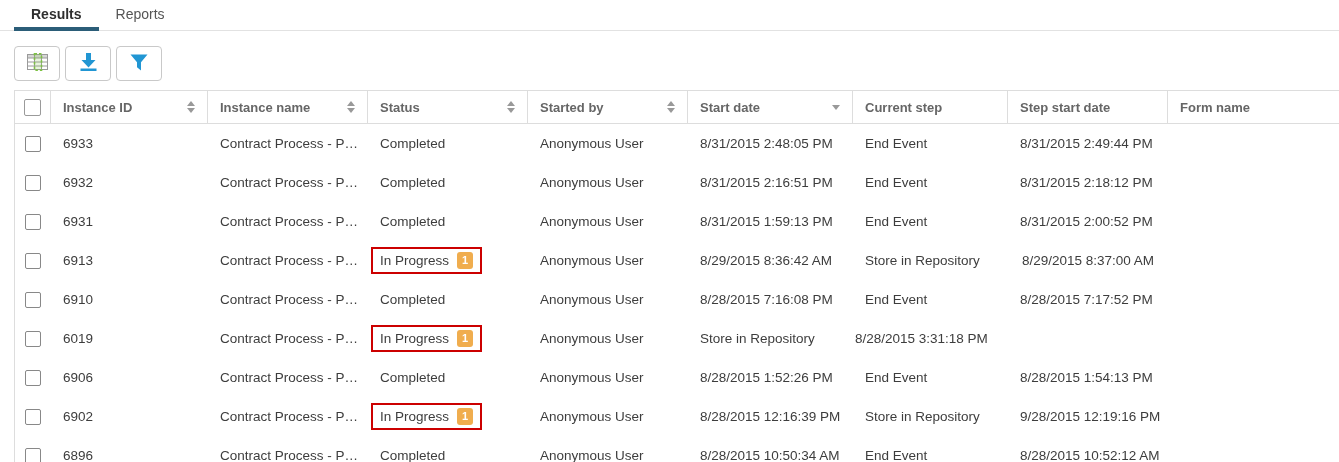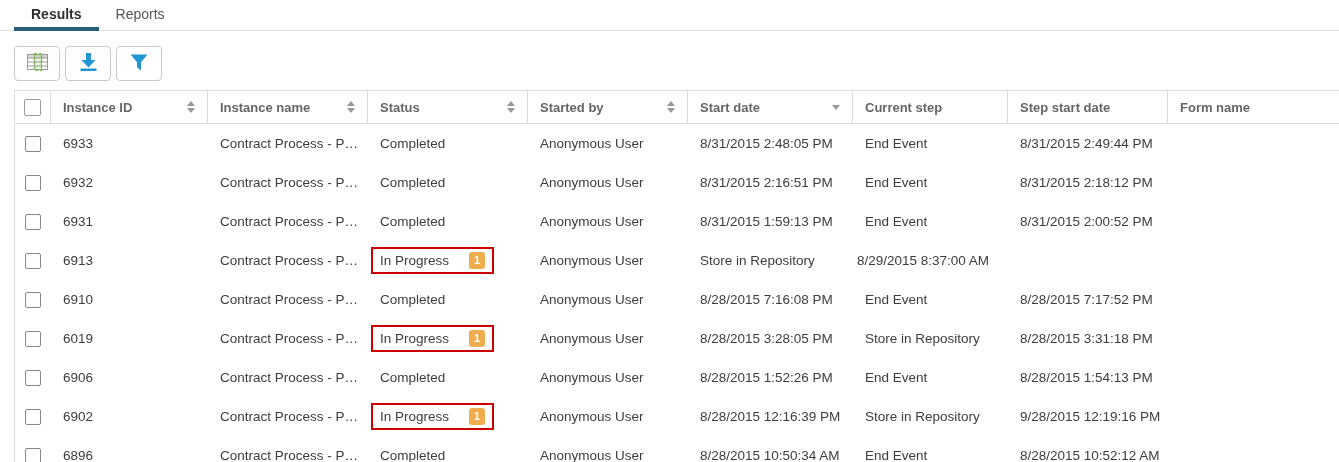--- a/index.html
+++ b/index.html
@@ -25,21 +25,21 @@
   .th-cb { justify-content:center; padding:0; }
   .sort { display:flex; flex-direction:column; align-items:center; gap:2px; margin-left:6px; cursor:pointer; }
   .car { width:0; height:0; border-left:4px solid transparent; border-right:4px solid transparent; display:block; }
   .car.up { border-bottom:5px solid #999; }
   .car.down { border-top:5px solid #999; }
   .tr { display:flex; align-items:center; height:39px; background:#fff; }
   .td { padding:0 12px; box-sizing:border-box; font-size:13.5px; color:#3d3d3d; white-space:nowrap; overflow:hidden; flex:none; }
   .td-cb { padding:0; display:flex; justify-content:center; }
   .cb { width:14px; height:14px; border:1px solid #888; border-radius:2px; background:#fff; display:inline-block; cursor:pointer; }
   .thead .cb { border-color:#9a9a9a; width:15px; height:15px; }
-  .status-box { display:inline-flex; align-items:center; gap:20px; border:2px solid #cc0000; padding:3px 7px; margin-left:-9px; }
+  .status-box { display:inline-flex; align-items:center; gap:8px; border:2px solid #cc0000; padding:3px 7px; margin-left:-9px; }
   .badge { background:#f0ad4e; color:#fff; font-size:11px; font-weight:bold; border-radius:3px; padding:3px 5px; line-height:1; }
 </style>
 </head>
 <body>
 
 <div class="tabs">
   <div class="tab active">
     <span>Results</span>
   </div>
   <div class="tab">
@@ -171,20 +171,21 @@
         <div class="td td-cb" style="width: 36px;">
           <span class="cb"></span>
         </div>
         <div class="td" style="width: 157px;">6913</div>
         <div class="td" style="width: 160px;">Contract Process - P…</div>
         <div class="td" style="width: 160px;"><span class="status-box">
             <span>In Progress</span>
             <span class="badge">1</span>
           </span></div>
         <div class="td" style="width: 160px;">Anonymous User</div>
+        <div class="td" style="width: 165px;">8/29/2015 8:36:42 AM</div>
         <div class="td" style="width: 155px;">Store in Repository</div>
         <div class="td" style="width: 160px; text-align: center;">8/29/2015 8:37:00 AM</div>
         <div class="td" style="width: 172px;"></div>
       </div>
       <div class="tr">
         <div class="td td-cb" style="width: 36px;">
           <span class="cb"></span>
         </div>
         <div class="td" style="width: 157px;">6910</div>
         <div class="td" style="width: 160px;">Contract Process - P…</div>
@@ -199,21 +200,20 @@
         <div class="td td-cb" style="width: 36px;">
           <span class="cb"></span>
         </div>
         <div class="td" style="width: 157px;">6019</div>
         <div class="td" style="width: 160px;">Contract Process - P…</div>
         <div class="td" style="width: 160px;"><span class="status-box">
             <span>In Progress</span>
             <span class="badge">1</span>
           </span></div>
         <div class="td" style="width: 160px;">Anonymous User</div>
-        <div class="td" style="width: 165px;">8/28/2015 3:28:05 PM</div>
         <div class="td" style="width: 155px;">Store in Repository</div>
         <div class="td" style="width: 160px;">8/28/2015 3:31:18 PM</div>
         <div class="td" style="width: 172px;"></div>
       </div>
       <div class="tr">
         <div class="td td-cb" style="width: 36px;">
           <span class="cb"></span>
         </div>
         <div class="td" style="width: 157px;">6906</div>
         <div class="td" style="width: 160px;">Contract Process - P…</div>

